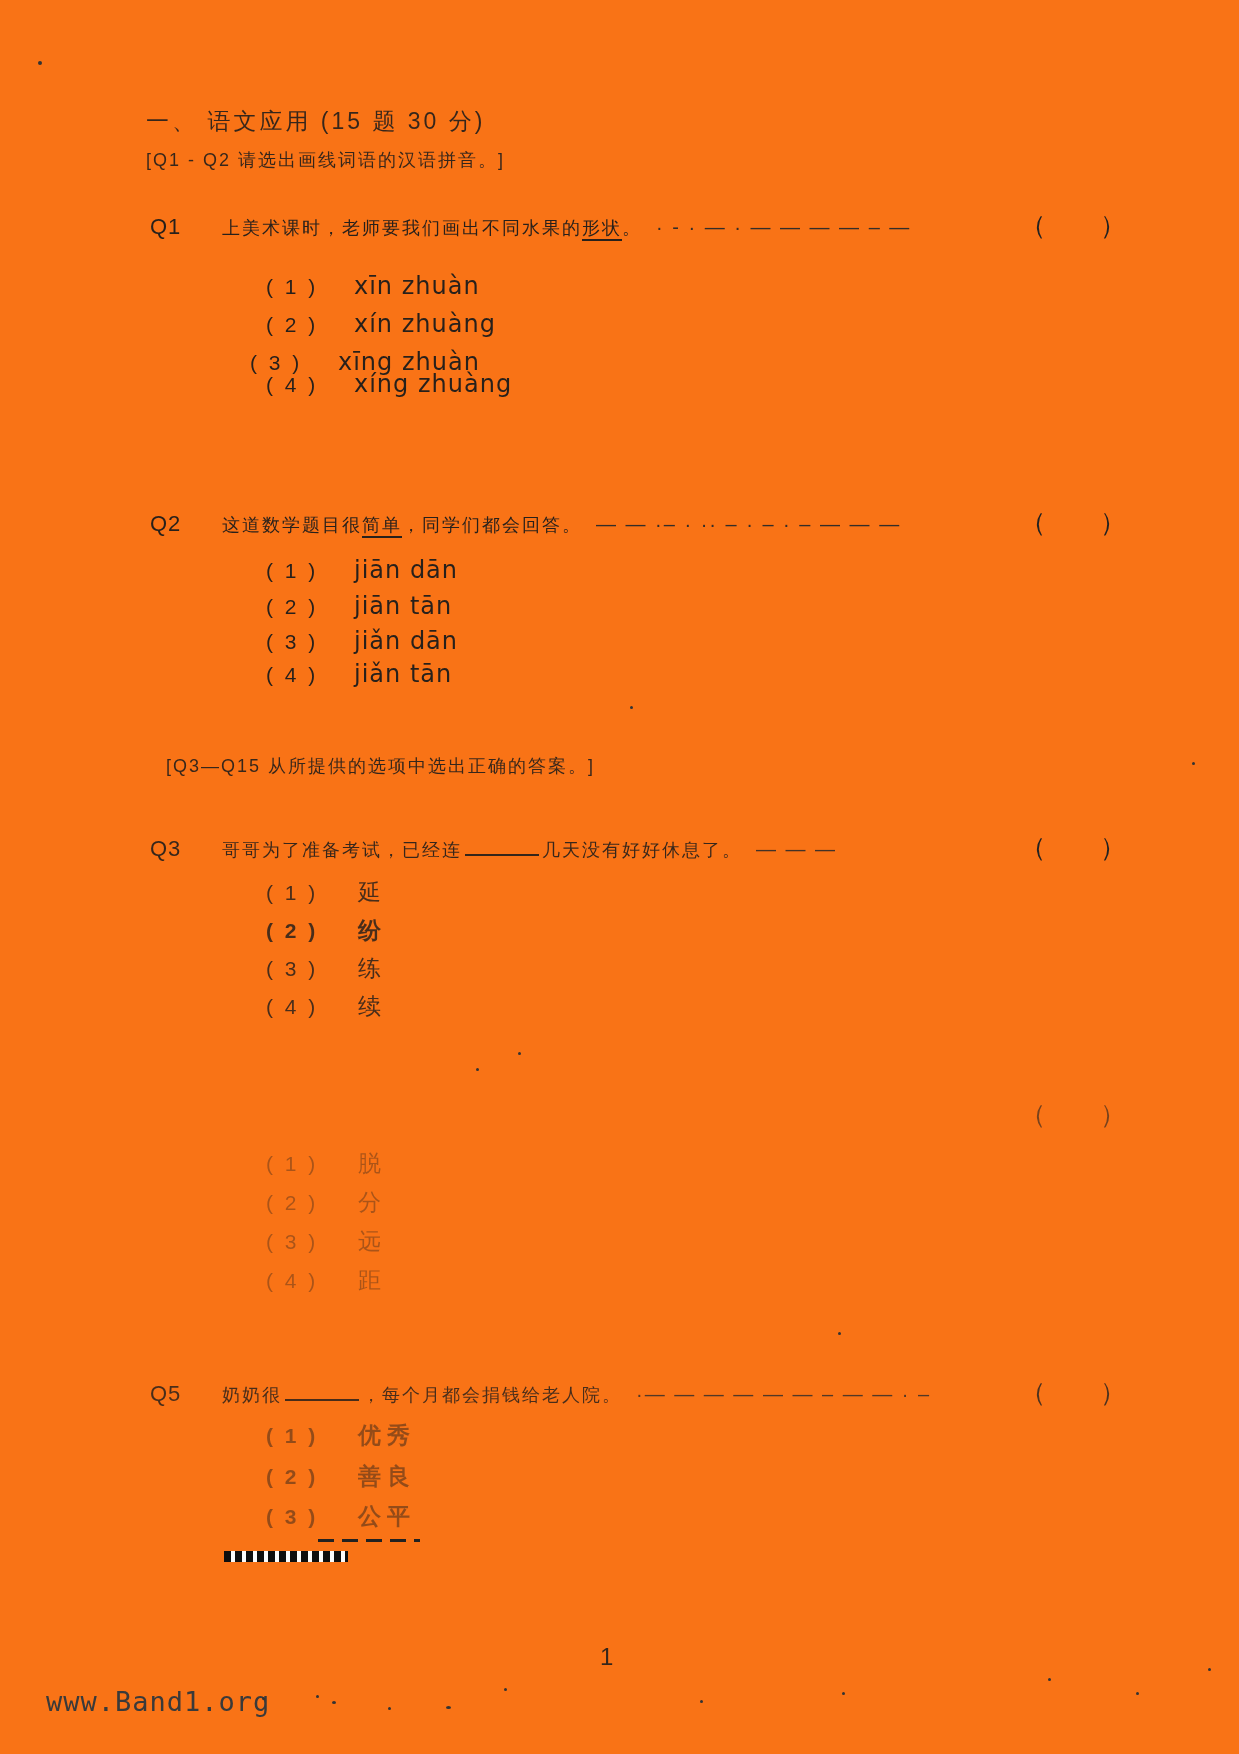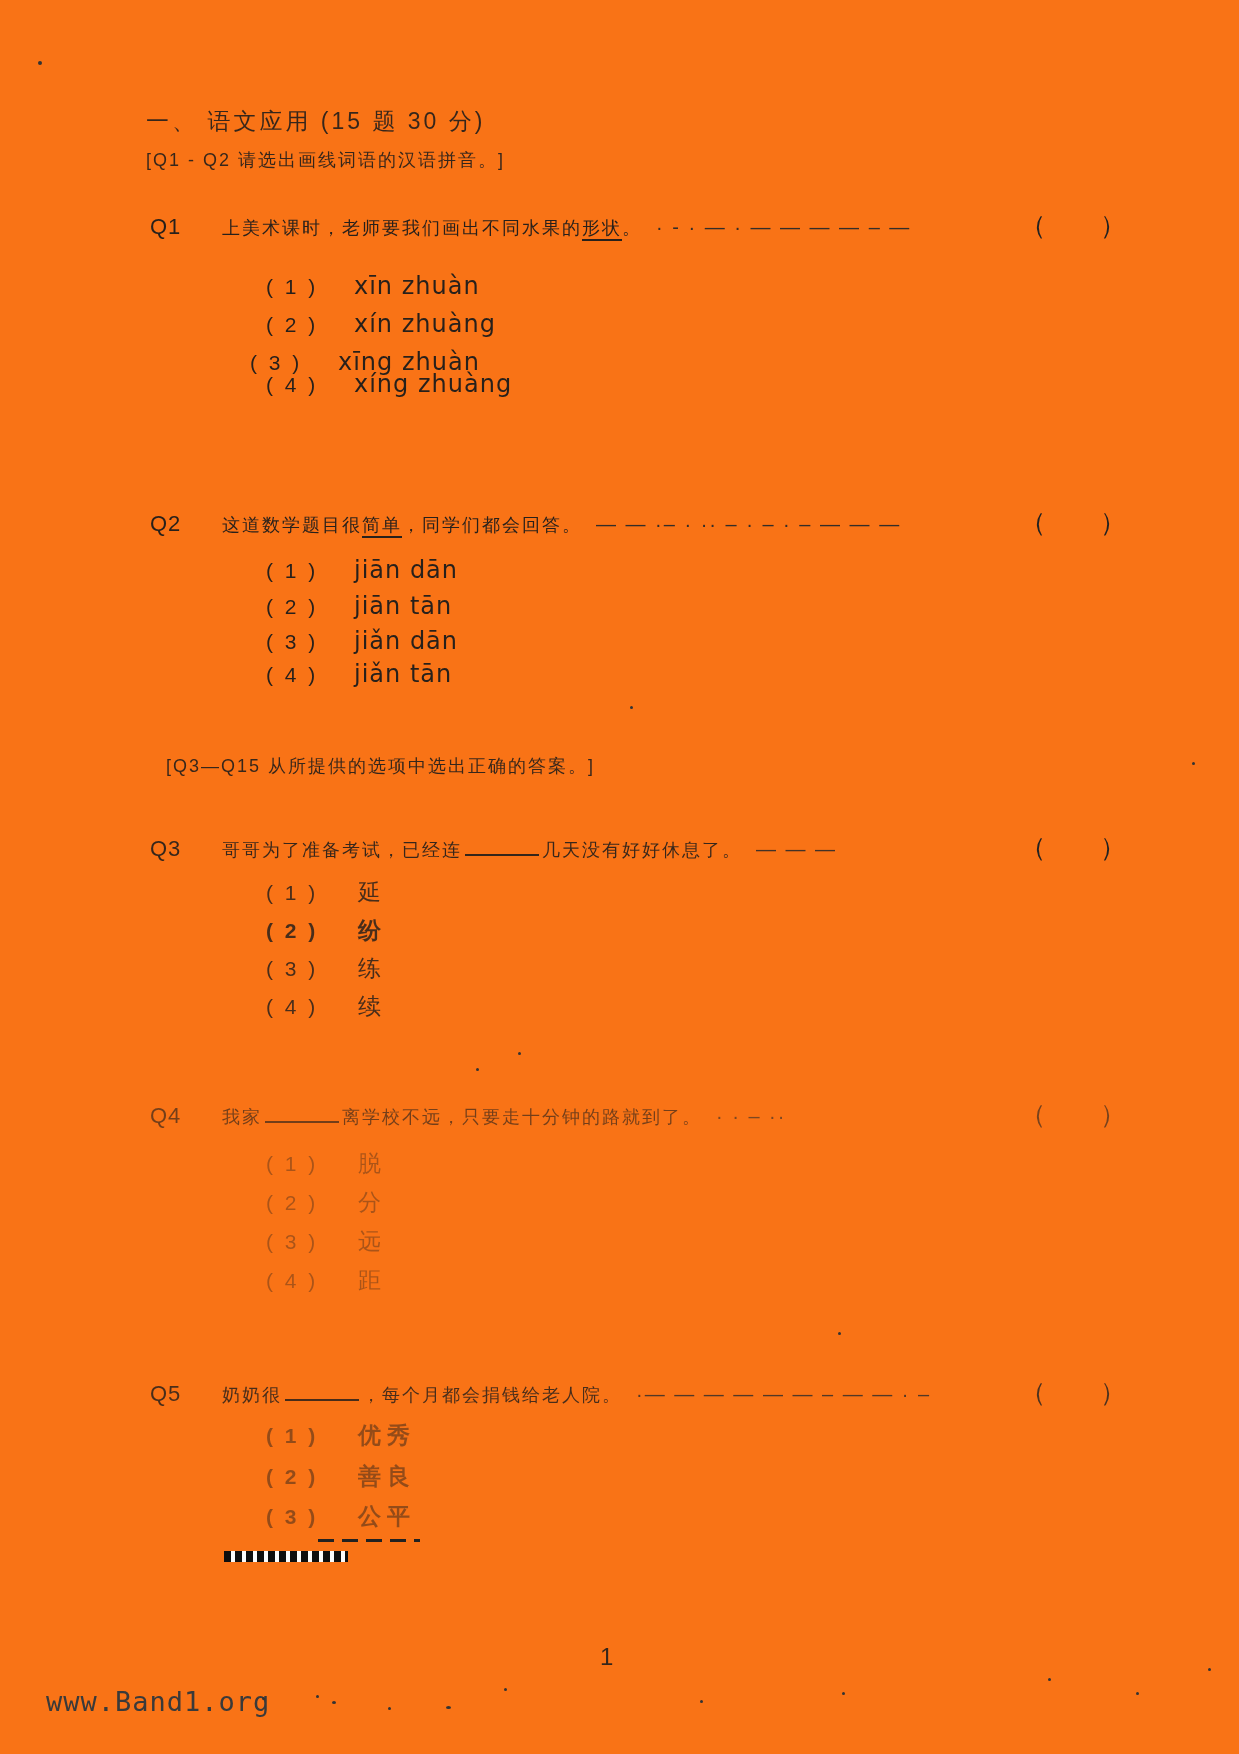--- a/index.html
+++ b/index.html
@@ -102,23 +102,20 @@
   <div class="optrow ink80" style="left:228px;top:915px;font-weight:bold;">
     <span class="optnum">( 2 )</span><span class="optlabel-cjk">纷</span>
   </div>
   <div class="optrow ink80" style="left:228px;top:953px;">
     <span class="optnum">( 3 )</span><span class="optlabel-cjk">练</span>
   </div>
   <div class="optrow ink80" style="left:228px;top:991px;">
     <span class="optnum">( 4 )</span><span class="optlabel-cjk">续</span>
   </div>
 
-  <div class="line ink60" style="left:150px;top:1103px;">
-    <span class="qlabel">Q4</span><span class="qtext">我家</span><span class="blank"></span><span class="qtext">离学校不远，只要走十分钟的路就到了。</span><span class="trailer">· · – ··</span>
-  </div>
   <span class="bracket ink60" style="left:1020px;top:1097px;">（</span>
   <span class="bracket ink60" style="left:1100px;top:1097px;">）</span>
   <div class="optrow ink35" style="left:228px;top:1148px;">
     <span class="optnum">( 1 )</span><span class="optlabel-cjk">脱</span>
   </div>
   <div class="optrow ink35" style="left:228px;top:1187px;">
     <span class="optnum">( 2 )</span><span class="optlabel-cjk">分</span>
   </div>
   <div class="optrow ink35" style="left:228px;top:1226px;">
     <span class="optnum">( 3 )</span><span class="optlabel-cjk">远</span>

